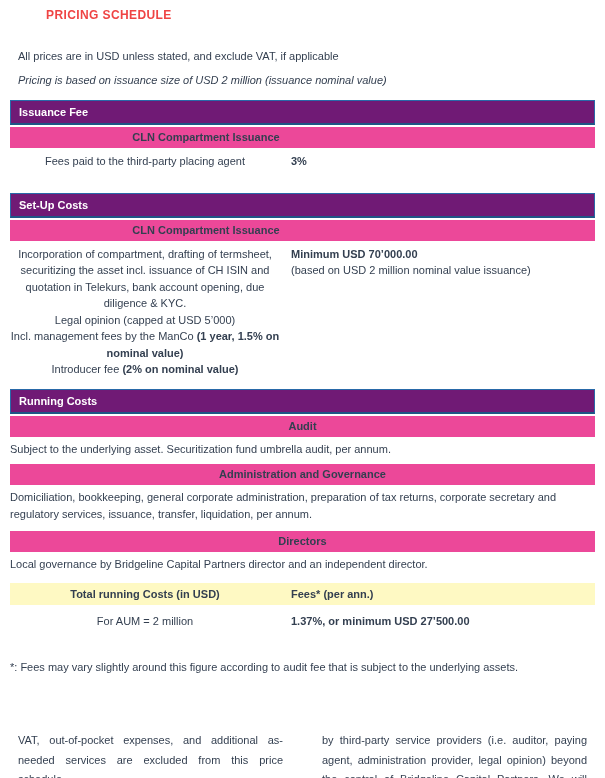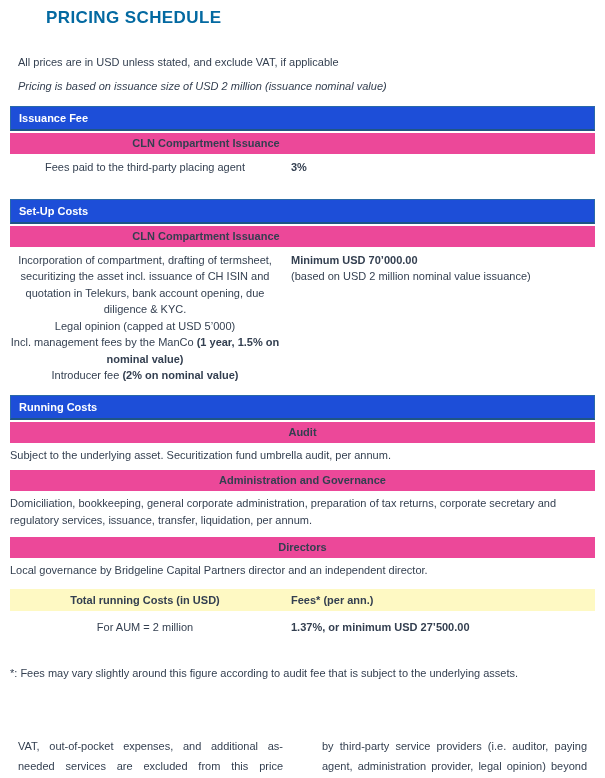--- a/index.html
+++ b/index.html
@@ -12,38 +12,38 @@
     width: 605px;
     height: 778px;
     box-sizing: border-box;
     padding: 6px 10px 0 10px;
     color: #333F50;
     font-size: 11px;
     overflow: hidden;
     position: relative;
   }
   .doc-title {
-    color: #0369a1;
-    font-size: 17px;
+    color: #ef4444;
+    font-size: 12px;
     font-weight: bold;
     letter-spacing: 0.4px;
     margin: 2px 0 0 0;
     padding-left: 36px;
   }
   .intro p {
     margin: 8px;
     line-height: 14px;
   }
   .intro .p1 { margin-top: 27px; }
   .intro .p2 { margin-top: 10px; font-style: italic; }
 
   
   .bar {
     margin-top: 0;
-    background: #1d4ed8;
+    background: #701a75;
     border: 1px solid #2969A8;
     border-bottom: 2px solid #1F5586;
     color: #ffffff;
     font-weight: bold;
     height: 22px;
     line-height: 22px;
     padding-left: 8px;
     box-sizing: content-box;
   }
   

